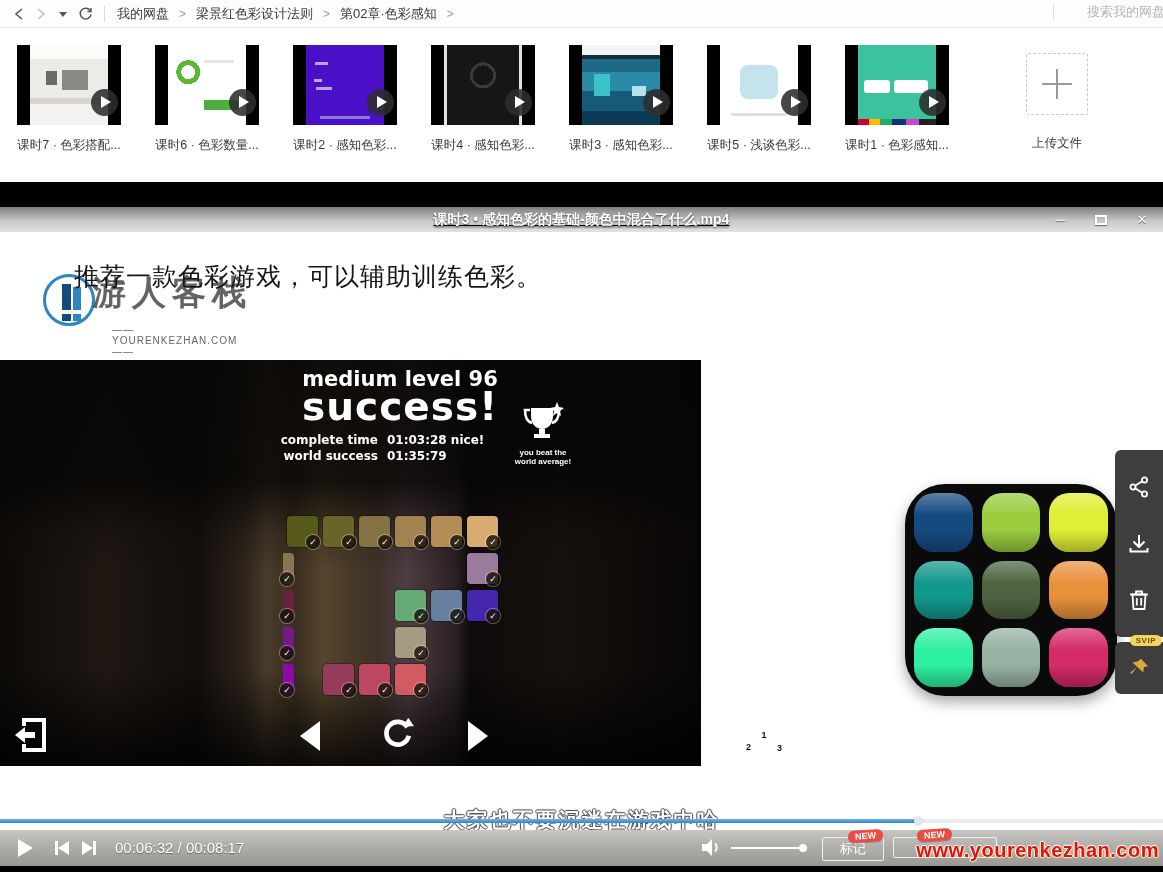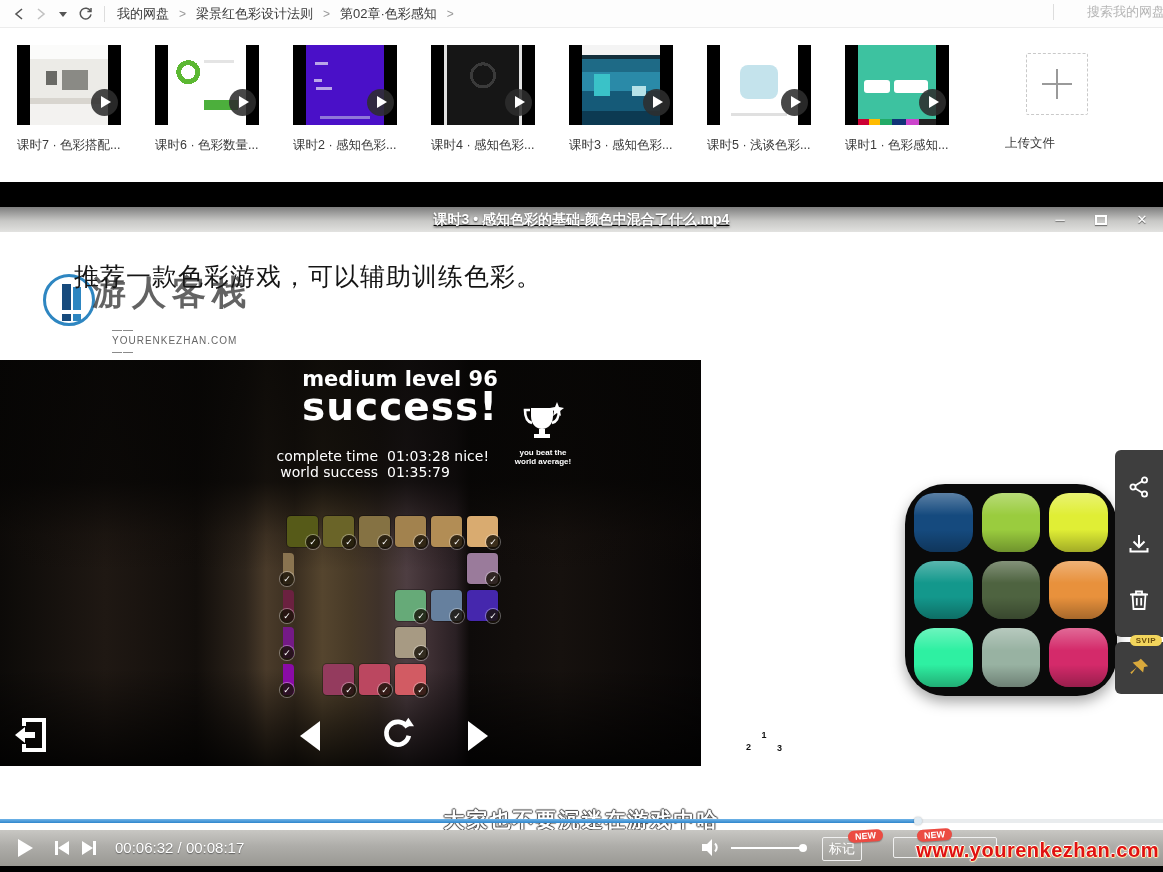--- a/index.html
+++ b/index.html
@@ -16,21 +16,21 @@
   .crumbs { display:flex; align-items:center; gap:10px; margin-left:4px; }
   .crumb { cursor:pointer; color:#3a3a3a; }
   .crumb-sep { color:#999; font-size:12px; }
   .search-zone { position:absolute; right:0; top:0; height:24px; display:flex; align-items:center;gap:23px; }
   .search-zone .tb-div { margin:0 10px; }
   .search-ph { color:#b5b5b5; font-size:13px; width:76px; overflow:hidden; white-space:nowrap; }
 
   
   .strip { position:absolute; top:28px; left:0; width:1163px; height:154px; background:#fff;
     display:flex; align-items:flex-start; padding:17px 0 0 17px; gap:34px; }
-  .slot { width:104px; text-align:left; flex:0 0 auto; cursor:pointer; }
+  .slot { width:104px; text-align:center; flex:0 0 auto; cursor:pointer; }
   .tp { position:relative; width:104px; height:80px; background:#000; overflow:hidden; }
   .tp .img { position:absolute; top:0; bottom:0; left:13px; right:13px; }
   .p1 { background:linear-gradient(#8a8a85,#8a8a85) 62% 42%/26px 20px no-repeat,
         linear-gradient(#6a6a66,#6a6a66) 24% 40%/11px 14px no-repeat,
         linear-gradient(180deg,#fbfbfa 0 18%,#ecebe7 18% 66%,#d8d5cf 66% 74%,#f3f2f0 74% 100%); }
   .p2 { background:radial-gradient(circle at 26% 34%, #fff 0 7px, #5cb832 7px 12px, rgba(0,0,0,0) 12px),
         linear-gradient(#4caf3c,#4caf3c) 82% 78%/34px 10px no-repeat,
         linear-gradient(#e4e4e4,#e4e4e4) 74% 20%/30px 3px no-repeat, #fff; }
   .p3 { background:linear-gradient(#b9a6e8,#b9a6e8) 14% 22%/13px 3px no-repeat,
         linear-gradient(#b9a6e8,#b9a6e8) 12% 44%/8px 3px no-repeat,
@@ -90,21 +90,21 @@
     background:linear-gradient(90deg,#0c0a08 0%,#1f1813 15%,#120e0b 28%,#2e251c 35%,#4a3b2a 38%,
       #3a2e20 42%,#55452e 46%,#483a27 50%,#3f322a 54%,#4e3e42 58%,#3a2c30 62%,#2a2024 65%,
       #0e0b0a 67%,#16110e 80%,#080606 100%); }
   .game-shade { position:absolute; inset:0;
     background:linear-gradient(180deg,rgba(6,5,4,.88) 0%,rgba(6,5,4,.8) 30%,rgba(15,11,8,.25) 43%,
       rgba(0,0,0,0) 52%,rgba(0,0,0,0) 76%,rgba(0,0,0,.5) 90%,rgba(0,0,0,.82) 100%); }
   .g-level { position:absolute; left:240px; top:7px; width:320px; text-align:center;
       color:#fff; font-size:21px; font-weight:bold; font-family:"DejaVu Sans",sans-serif; }
   .g-success { position:absolute; left:240px; top:24px; width:320px; text-align:center;
       color:#fff; font-size:39px; font-weight:bold; letter-spacing:1px; font-family:"DejaVu Sans",sans-serif; }
-  .g-stats { position:absolute; left:238px; top:88px; width:300px; font-size:14px; font-weight:normal;
+  .g-stats { position:absolute; left:238px; top:72px; width:300px; font-size:12px; font-weight:bold;
       color:#fff; font-family:"DejaVu Sans",sans-serif; }
   .g-stat-row { display:flex; line-height:16px; }
   .g-stat-row .lb { width:140px; text-align:right; }
   .g-stat-row .vl { margin-left:9px; }
   .g-trophy { position:absolute; left:514px; top:42px; width:58px; text-align:center; }
   .g-trophy svg { display:block; margin:0 auto; }
   .g-trophy-cap { margin-top:4px; font-size:8px; color:#fff; font-weight:bold; line-height:9px; }
 
   .sliver-col { position:absolute; left:283px; top:193px; width:11px; }
   .sliver { width:11px; height:31px; margin-bottom:6px; border-radius:0 4px 4px 0; position:relative; }
@@ -163,21 +163,21 @@
   .cb-prev,.cb-next { position:absolute; top:11px; cursor:pointer; display:flex; align-items:center; }
   .cb-prev { left:55px; } .cb-next { left:82px; }
   .bar-v { width:3px; height:14px; background:#fff; }
   .tri-l { width:0; height:0; border-top:7px solid transparent; border-bottom:7px solid transparent; border-right:11px solid #fff; }
   .tri-r { width:0; height:0; border-top:7px solid transparent; border-bottom:7px solid transparent; border-left:11px solid #fff; }
   .cb-time { position:absolute; left:115px; top:9px; font-size:15px; color:#fff; text-shadow:0 1px 1px rgba(70,70,70,.7); }
   .cb-vol { position:absolute; left:702px; top:9px; cursor:pointer; }
   .vol-slider { position:absolute; left:731px; top:17px; width:74px; height:2px; background:#fff; cursor:pointer; }
   .vol-knob { position:absolute; right:-2px; top:-3px; width:8px; height:8px; border-radius:50%; background:#fff; }
   .mark-btn { position:absolute; left:822px; top:7px; border:1px solid #f0f0f0; border-radius:2px;
-      color:#fff; font-size:13px; padding:2px 6px; cursor:pointer; background:rgba(255,255,255,.04); }
+      color:#fff; font-size:13px; padding:2px 17px; cursor:pointer; background:rgba(255,255,255,.04); }
   .ghost-btn { position:absolute; left:893px; top:7px; width:104px; height:21px;
       border:1px solid #f0f0f0; border-radius:2px; background:rgba(255,255,255,.04); cursor:pointer; }
   .new-badge { position:absolute; background:#ec4b42; color:#fff; font-size:9px; font-weight:bold;
       padding:1px 7px; border-radius:8px; transform:rotate(-4deg); box-shadow:0 1px 1px rgba(0,0,0,.25); }
   .nb-mark { left:848px; top:0px; }
   .nb-wm { left:917px; top:-1px; }
   .site-wm { position:absolute; right:4px; top:9px; font-size:20px; font-weight:bold; letter-spacing:.5px;
       text-shadow:-1px 0 0 #fff, 1px 0 0 #ffe9a8, 0 -1px 0 #fff, 0 1px 0 #ffe9a8, 0 0 3px #fff; }
   .win-blackbottom { position:absolute; top:866px; left:0; width:1163px; height:6px; background:#000; }
 </style>

